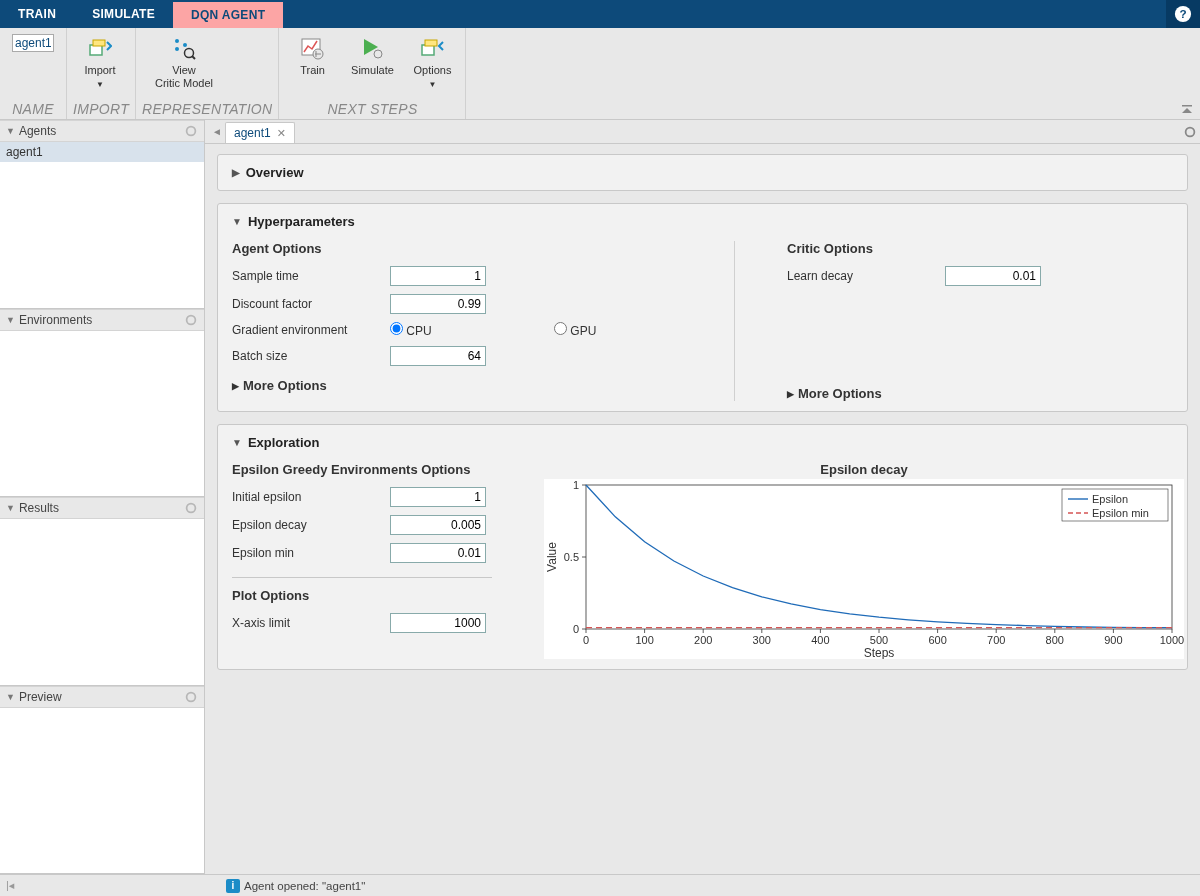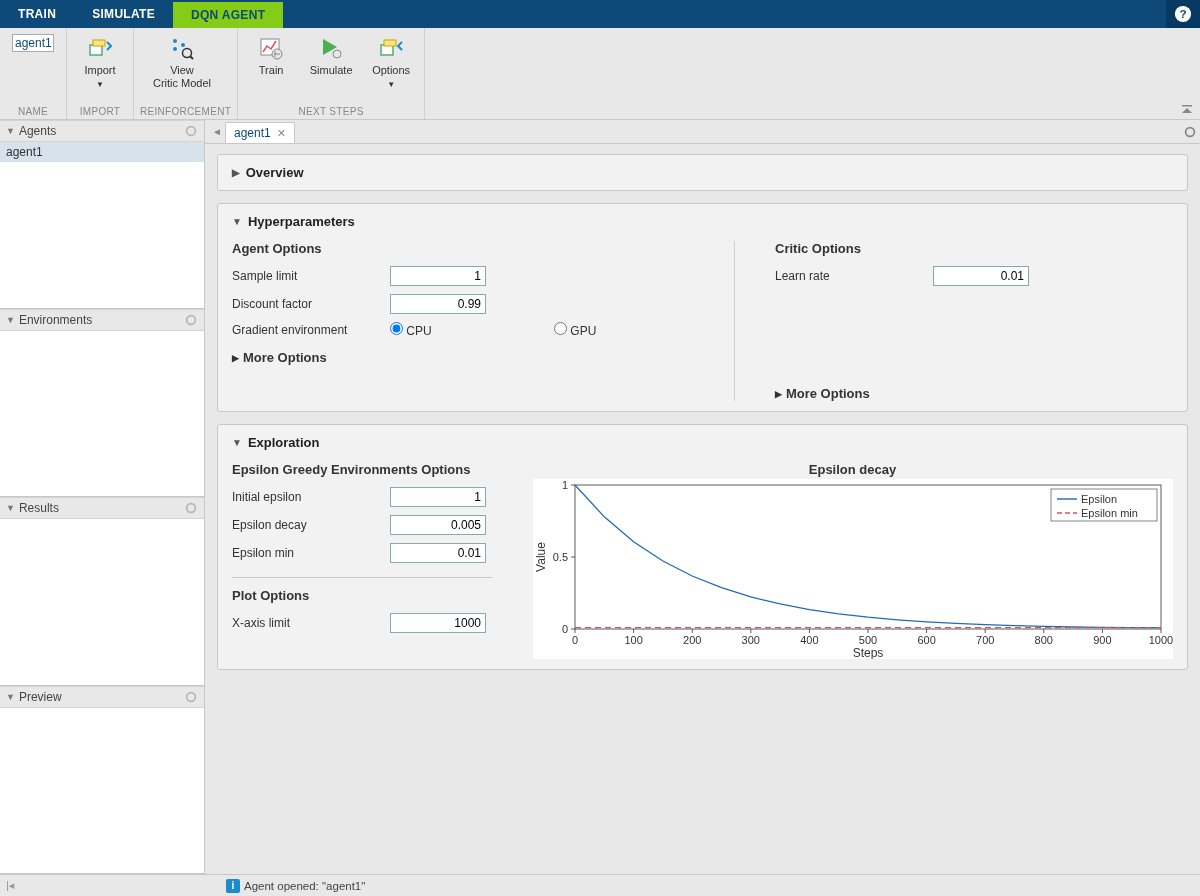--- a/index.html
+++ b/index.html
@@ -1,26 +1,26 @@
 <!DOCTYPE html>
 <html><head>
 <meta charset="utf-8">
 <style>
 * { box-sizing: border-box; margin: 0; padding: 0; }
 body { font-family: "Segoe UI", Arial, sans-serif; font-size: 12px; color: #333; background: #e8e8e8; width: 1200px; height: 896px; overflow: hidden; display: flex; flex-direction: column; }
 .tabbar { background: #0d4a7a; height: 28px; display: flex; align-items: stretch; color: #fff; }
 .tabbar .tab { padding: 0 18px; display: flex; align-items: center; font-size: 12px; font-weight: 600; letter-spacing: 0.3px; cursor: pointer; }
-.tabbar .tab.active { background: #84cc16; color: #0d4a7a; border-top: 2px solid #0d4a7a; }
+.tabbar .tab.active { background: #fca5a5; color: #0d4a7a; border-top: 2px solid #0d4a7a; }
 .tabbar .spacer { flex: 1; }
 .tabbar .help { width: 34px; display: flex; align-items: center; justify-content: center; background: #073a63; }
 .tabbar .help svg { width: 18px; height: 18px; }
 .ribbon { background: #e8e8e8; height: 92px; border-bottom: 1px solid #c8c8c8; display: flex; align-items: stretch; position: relative; }
 .ribbon-group { display: flex; flex-direction: column; border-right: 1px solid #d0d0d0; padding: 2px 6px 0 6px; }
 .ribbon-group .buttons { display: flex; flex: 1; align-items: flex-start; gap: 6px; padding-top: 4px; }
-.ribbon-group .label { text-align: center; font-size: 10px; color: #888; padding: 2px 0; letter-spacing: 0.3px; }
+.ribbon-group .label { text-align: center; font-size: 14px; color: #888; padding: 2px 0; letter-spacing: 0.3px; font-style: italic; }
 .rbtn { display: flex; flex-direction: column; align-items: center; width: 54px; cursor: pointer; font-size: 11px; color: #333; gap: 4px; padding: 2px 0; }
 .rbtn.wide { width: 84px; }
 .rbtn .ico { width: 24px; height: 24px; }
 .rbtn .txt { text-align: center; line-height: 1.2; }
 .name-inline { display: flex; align-items: center; padding: 0 6px; }
 .name-inline input { width: 42px; font-size: 12px; border: 1px solid #aaa; padding: 1px 2px; color: #0d4a7a; }
 .ribbon .collapse-arrow { position: absolute; right: 4px; bottom: 2px; width: 18px; height: 14px; display: flex; align-items: center; justify-content: center; cursor: pointer; }
 .main { flex: 1; display: flex; min-height: 0; }
 .sidebar { width: 205px; display: flex; flex-direction: column; background: #fff; border-right: 1px solid #c8c8c8; }
 .panel { display: flex; flex-direction: column; border-bottom: 1px solid #c8c8c8; }
@@ -35,21 +35,21 @@
 .doc-tabs { height: 24px; display: flex; align-items: stretch; border-bottom: 1px solid #c8c8c8; padding-left: 4px; background: #e8e8e8; }
 .doc-tabs .nudge { width: 16px; display:flex;align-items:center;justify-content:center;color:#888;cursor:pointer;font-size:10px;}
 .doc-tab { background: #fff; border: 1px solid #c8c8c8; border-bottom: none; display: flex; align-items: center; padding: 0 8px; gap: 6px; font-size: 12px; color: #0d4a7a; cursor: pointer; border-radius: 2px 2px 0 0; margin-top: 2px; }
 .doc-tab .close { color: #888; font-size: 11px; }
 .doc-tabs .spacer { flex: 1; }
 .doc-tabs .gear2 { width:20px;display:flex;align-items:center;justify-content:center;color:#888;cursor:pointer; }
 .scroll { flex: 1; overflow: auto; padding: 10px 12px 12px 12px; }
 .card { background: #f2f2f2; border: 1px solid #c8c8c8; border-radius: 3px; margin-bottom: 12px; padding: 10px 14px; }
 .card-header { display: flex; align-items: center; gap: 6px; font-weight: 700; color: #222; cursor: pointer; font-size: 13px; }
 .card-header .caret { font-size: 10px; color: #555; }
-.cols { display: flex; gap: 40px; margin-top: 12px; }
+.cols { display: flex; gap: 52px; margin-top: 12px; }
 .col { flex: 0 0 auto; min-width: 280px; }
 .col.sep { border-right: 1px solid #d0d0d0; padding-right: 30px; }
 .subhead { font-weight: 700; margin: 0 0 10px 0; font-size: 13px; }
 .row { display: flex; align-items: center; margin: 8px 0; gap: 8px; }
 .row label { width: 150px; text-align: left; }
 .row input[type=text] { width: 96px; text-align: right; border: 1px solid #8aa; padding: 2px 4px; font-size: 12px; }
 .radio-group { display: flex; gap: 14px; font-size: 12px; align-items: flex-end; }
 .more { font-weight: 700; margin-top: 12px; display: flex; align-items: center; gap: 4px; font-size: 13px; cursor: pointer; }
 .more .caret { font-size: 9px; }
 hr.plotline { border:none;border-top:1px solid #c8c8c8;margin:14px 0 10px 0;}
@@ -102,21 +102,21 @@
         <span class="ico"><svg viewBox="0 0 24 24">
               <circle cx="5" cy="5" r="2" fill="#1b8cc7"></circle>
               <circle cx="5" cy="13" r="2" fill="#1b8cc7"></circle>
               <circle cx="13" cy="9" r="2" fill="#1b8cc7"></circle>
               <circle cx="17" cy="17" r="4.5" fill="none" stroke="#333" stroke-width="1.5"></circle>
               <line x1="20" y1="20" x2="23" y2="23" stroke="#333" stroke-width="2"></line>
             </svg></span>
         <span class="txt">View<br>Critic Model</span>
       </div>
     </div>
-    <div class="label">REINFORCEMENT</div>
+    <div class="label">REPRESENTATION</div>
   </div>
   <div class="ribbon-group">
     <div class="buttons">
       <div class="rbtn">
         <span class="ico"><svg viewBox="0 0 24 24">
               <rect x="2" y="3" width="18" height="16" fill="#fff" stroke="#888"></rect>
               <polyline points="4,16 8,10 12,13 17,5" fill="none" stroke="#d55" stroke-width="1.5"></polyline>
               <circle cx="18" cy="18" r="5" fill="#e8e8e8" stroke="#888"></circle>
               <path d="M16 15 v6 M15 18 h6" stroke="#888"></path>
             </svg></span>
@@ -218,43 +218,47 @@
 
       <div class="card">
         <div class="card-header">
             <span class="caret">▼</span>
             <span>Hyperparameters</span>
           </div>
         <div class="cols">
           <div class="col sep">
             <div class="subhead">Agent Options</div>
             <div class="row">
-                <label>Sample limit</label>
+                <label>Sample time</label>
                 <input type="text" value="1" style="">
               </div>
             <div class="row">
                 <label>Discount factor</label>
                 <input type="text" value="0.99" style="">
               </div>
             <div class="row">
                 <label>Gradient environment</label>
               <div class="radio-group">
                 <label><input type="radio" name="ee" checked="" style=""> <span>CPU</span></label>
                 <label><input type="radio" name="ee" style=""> <span>GPU</span></label>
               </div>
             </div>
+            <div class="row">
+                <label>Batch size</label>
+                <input type="text" value="64" style="">
+              </div>
             <div class="more">
                 <span class="caret">▶</span>
                 <span>More Options</span>
               </div>
           </div>
           <div class="col">
             <div class="subhead">Critic Options</div>
             <div class="row">
-                <label>Learn rate</label>
+                <label>Learn decay</label>
                 <input type="text" value="0.01" style="">
               </div>
             <div class="more" style="margin-top:100px">
                 <span class="caret">▶</span>
                 <span>More Options</span>
               </div>
           </div>
         </div>
       </div>
 

